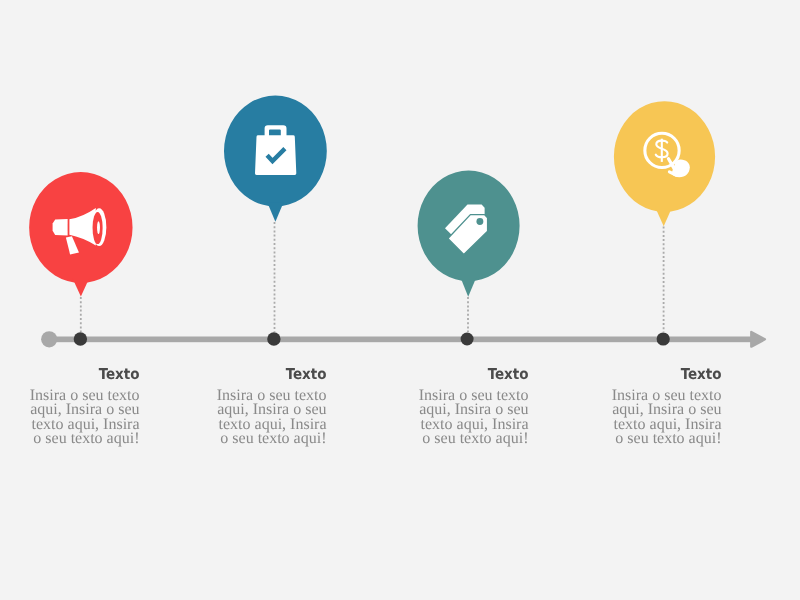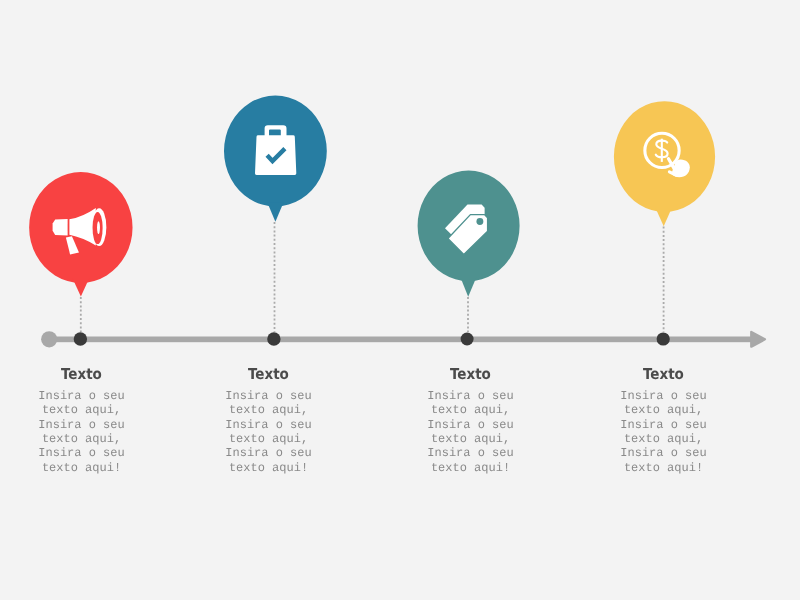--- a/index.html
+++ b/index.html
@@ -1,26 +1,26 @@
 <!DOCTYPE html>
 <html><head>
 <meta charset="utf-8">
 <title>Timeline Infographic</title>
 <style>
   html,body{margin:0;padding:0;}
   body{width:800px;height:600px;overflow:hidden;background:#f3f3f3;
        font-family:"DejaVu Sans", sans-serif;-webkit-font-smoothing:antialiased;text-rendering:geometricPrecision;}
   #stage{position:relative;width:800px;height:600px;background:#f3f3f3;}
   svg.canvas{position:absolute;left:0;top:0;width:800px;height:600px;display:block;}
-  .col{position:absolute;text-align:center;width:116px;opacity:0.999;transform:translateZ(0);}
+  .col{position:absolute;text-align:right;width:116px;opacity:0.999;transform:translateZ(0);}
   .col-title{font-family:"DejaVu Sans Condensed","DejaVu Sans",sans-serif;
              font-weight:bold;font-size:15px;color:#4b4b4b;line-height:15px;
              margin:0;}
-  .col-body{font-family:Liberation Mono, monospace;
-            font-size:12px;color:#8a8a8a;line-height:14.35px;margin:7px 0 0 0;}
+  .col-body{font-family:Liberation Serif, serif;
+            font-size:16px;color:#8a8a8a;line-height:14.35px;margin:7px 0 0 0;}
 </style>
 </head>
 <body>
 
 <div id="stage">
 
   <svg class="canvas" viewBox="0 0 800 600" xmlns="http://www.w3.org/2000/svg">
 
     <g>
       <rect x="49" y="336.5" width="704" height="5.7" fill="#a8a8a8"></rect>

